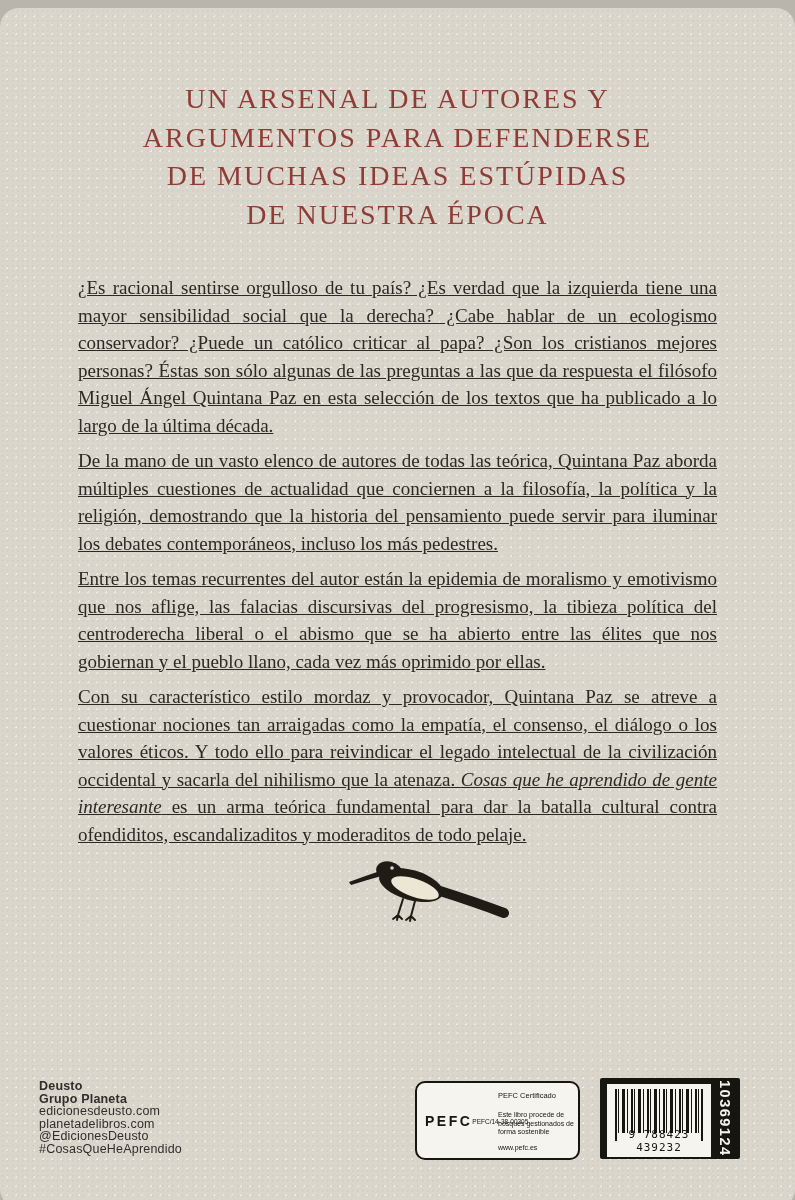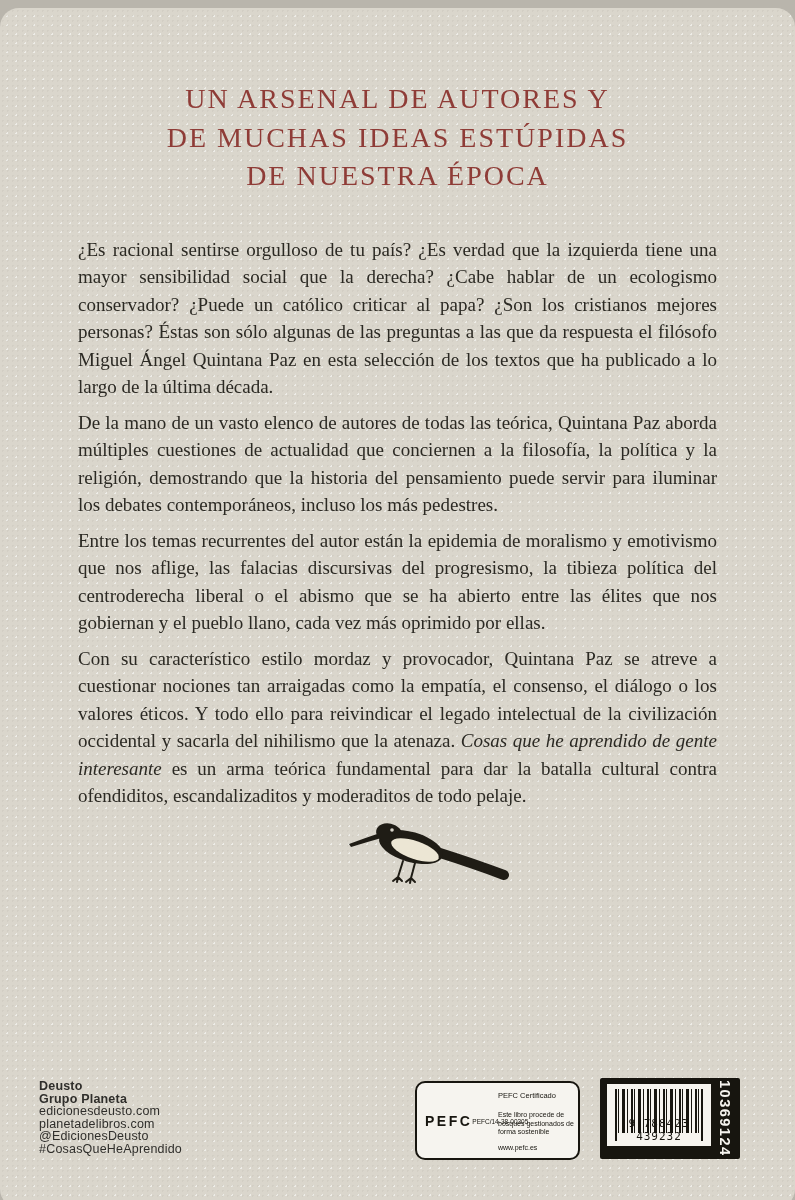--- a/index.html
+++ b/index.html
@@ -21,21 +21,21 @@
   
   .headline { padding-top:72px; text-align:center; color:#8f3c37; }
   .hl-line {
     font-size:28px; line-height:38.5px;
     letter-spacing:2px; font-weight:400;
   }
   
   .synopsis {
     margin:40px 78px 0 78px;
     font-size:19px; line-height:27.5px;
-    color:#2b2923; text-align:justify;
+    color:#2b2923; text-align:justify;text-decoration:underline;
   }
   .synopsis p { margin-bottom:8px; }
   .synopsis p:last-child { margin-bottom:0; }
   .synopsis em { font-style:italic; }
   
   .bird-wrap { margin-top:10px; text-align:center; height:70px; }
   .bird-wrap svg { width:172px; height:66px; margin-left:70px; }
   
   .footer { position:absolute; left:0; top:1070px; width:795px; height:90px; }
   .publisher {
@@ -65,21 +65,21 @@
   .pefc-desc { margin-top:11px; font-size:7px; line-height:8.6px; width:78px; }
   .pefc-url { margin-top:auto; margin-bottom:2px; font-size:7px; }
   
   .barcode-box {
     position:absolute; left:600px; top:0;
     width:140px; height:81px;
     background:#17150f; border-radius:2px;
   }
   .barcode-inner {
     position:absolute; left:7px; top:6px;
-    width:104px; height:62px; background:#f6f4ef;
+    width:104px; height:73px; background:#f6f4ef;
   }
   .bars {
     position:absolute; left:8px; right:8px; top:5px; height:44px;
     background:repeating-linear-gradient(90deg,
       #17150f 0 2px, transparent 2px 3px,
       #17150f 3px 4px, transparent 4px 7px,
       #17150f 7px 10px, transparent 10px 12px,
       #17150f 12px 13px, transparent 13px 16px);
   }
   .bars::before, .bars::after {
@@ -102,20 +102,21 @@
     font-weight:bold; font-size:14.5px; letter-spacing:1.5px;
   }
 </style>
 </head>
 <body>
 
 <div class="page">
 
   <div class="headline" style="color: rgb(143, 60, 55);">
       <div class="hl-line">UN ARSENAL DE AUTORES Y</div>
+      <div class="hl-line">ARGUMENTOS PARA DEFENDERSE</div>
       <div class="hl-line">DE MUCHAS IDEAS ESTÚPIDAS</div>
       <div class="hl-line">DE NUESTRA ÉPOCA</div>
     </div>
 
   <div class="synopsis">
       <p><span>¿Es racional sentirse orgulloso de tu país? ¿Es verdad que la izquierda tiene una mayor sensibilidad social que la derecha? ¿Cabe hablar de un ecologismo conservador? ¿Puede un católico criticar al papa? ¿Son los cristianos mejores personas? Éstas son sólo algunas de las preguntas a las que da respuesta el filósofo Miguel Ángel Quintana Paz en esta selección de los textos que ha publicado a lo largo de la última década.</span></p>
       <p><span>De la mano de un vasto elenco de autores de todas las teórica, Quintana Paz aborda múltiples cuestiones de actualidad que conciernen a la filosofía, la política y la religión, demostrando que la historia del pensamiento puede servir para iluminar los debates contemporáneos, incluso los más pedestres.</span></p>
       <p><span>Entre los temas recurrentes del autor están la epidemia de moralismo y emotivismo que nos aflige, las falacias discursivas del progresismo, la tibieza política del centroderecha liberal o el abismo que se ha abierto entre las élites que nos gobiernan y el pueblo llano, cada vez más oprimido por ellas.</span></p>
       <p><span>Con su característico estilo mordaz y provocador, Quintana Paz se atreve a cuestionar nociones tan arraigadas como la empatía, el consenso, el diálogo o los valores éticos. Y todo ello para reivindicar el legado intelectual de la civilización occidental y sacarla del nihilismo que la atenaza. </span><em>Cosas que he aprendido de gente interesante</em><span> es un arma teórica fundamental para dar la batalla cultural contra ofendiditos, escandalizaditos y moderaditos de todo pelaje.</span></p>
     </div>

